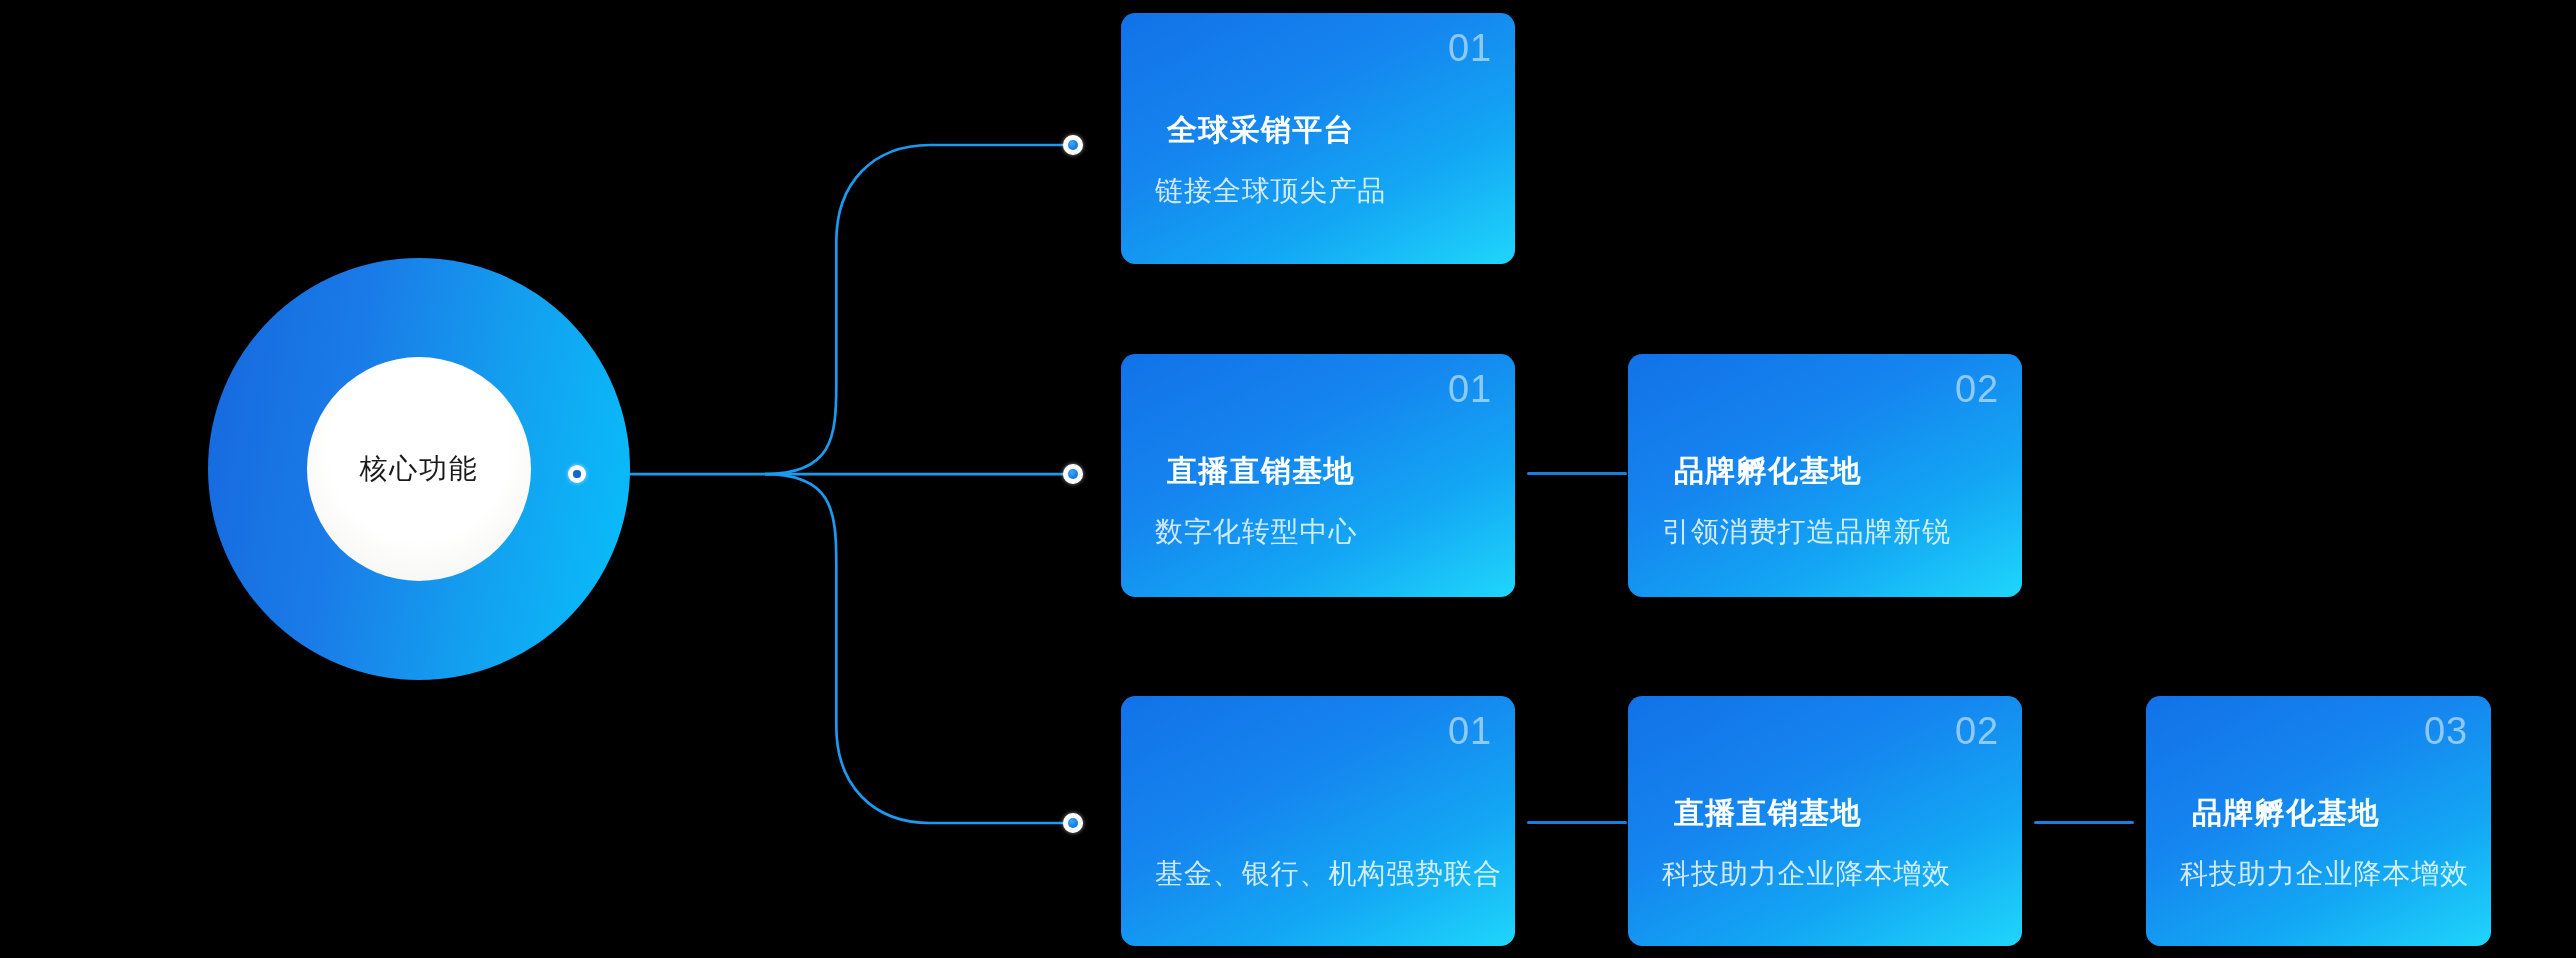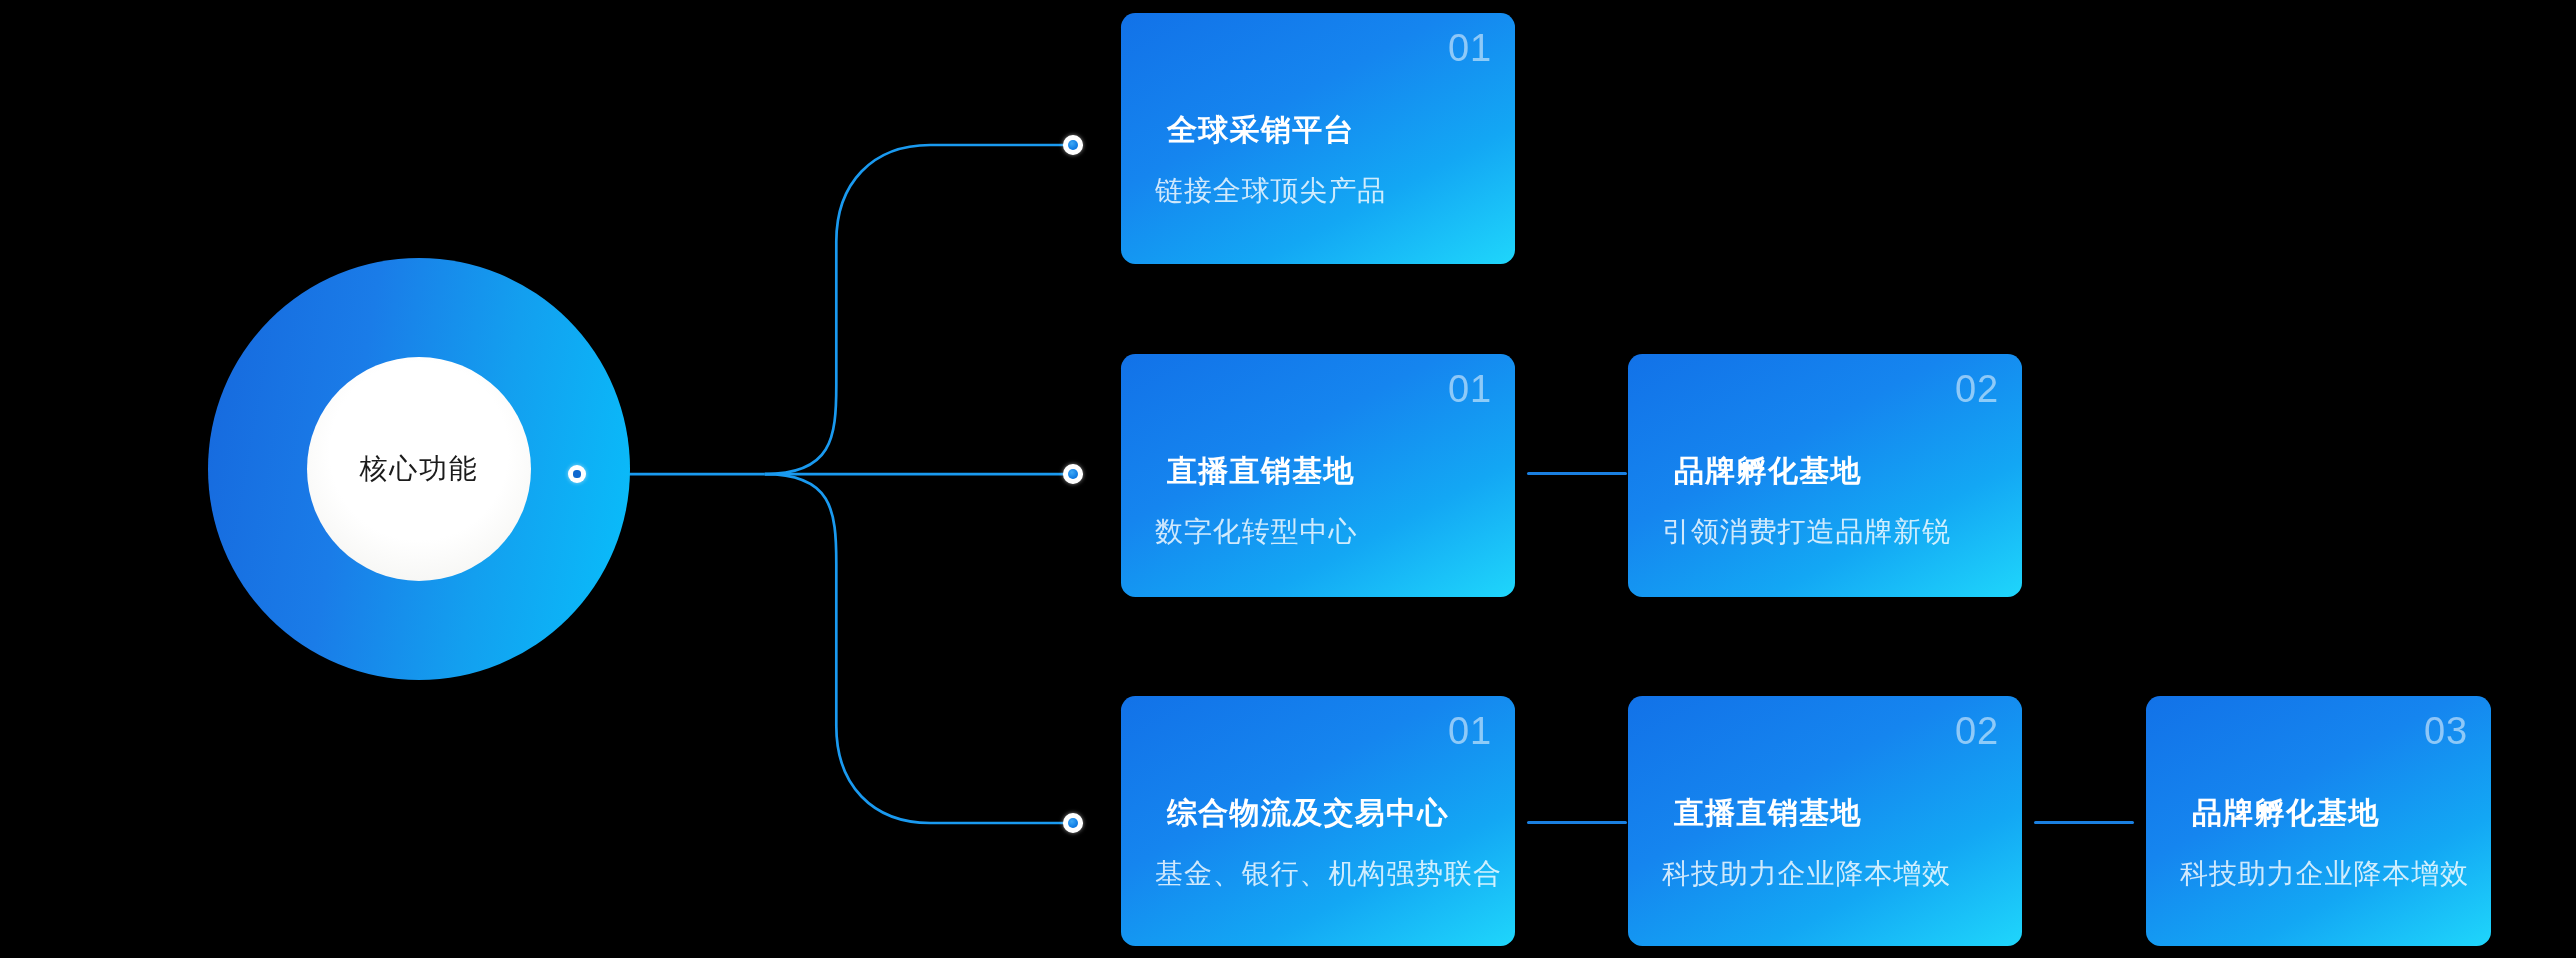--- a/index.html
+++ b/index.html
@@ -190,21 +190,20 @@
   <div class="link-bar" style="left:1527px; top:472px; width:100px;"></div>
 
   <div class="card" style="left:1628px; top:354px; width:394px; height:243px;">
     <div class="card-num">02</div>
     <div class="card-title">品牌孵化基地</div>
     <div class="card-sub">引领消费打造品牌新锐</div>
   </div>
 
   <div class="card" style="left:1121px; top:696px; width:394px; height:250px;">
     <div class="card-num">01</div>
-    <div class="card-title">综合物流及交易中心</div>
     <div class="card-sub">基金、银行、机构强势联合</div>
   </div>
 
   <div class="link-bar" style="left:1527px; top:821px; width:100px;"></div>
 
   <div class="card" style="left:1628px; top:696px; width:394px; height:250px;">
     <div class="card-num">02</div>
     <div class="card-title">直播直销基地</div>
     <div class="card-sub">科技助力企业降本增效</div>
   </div>

